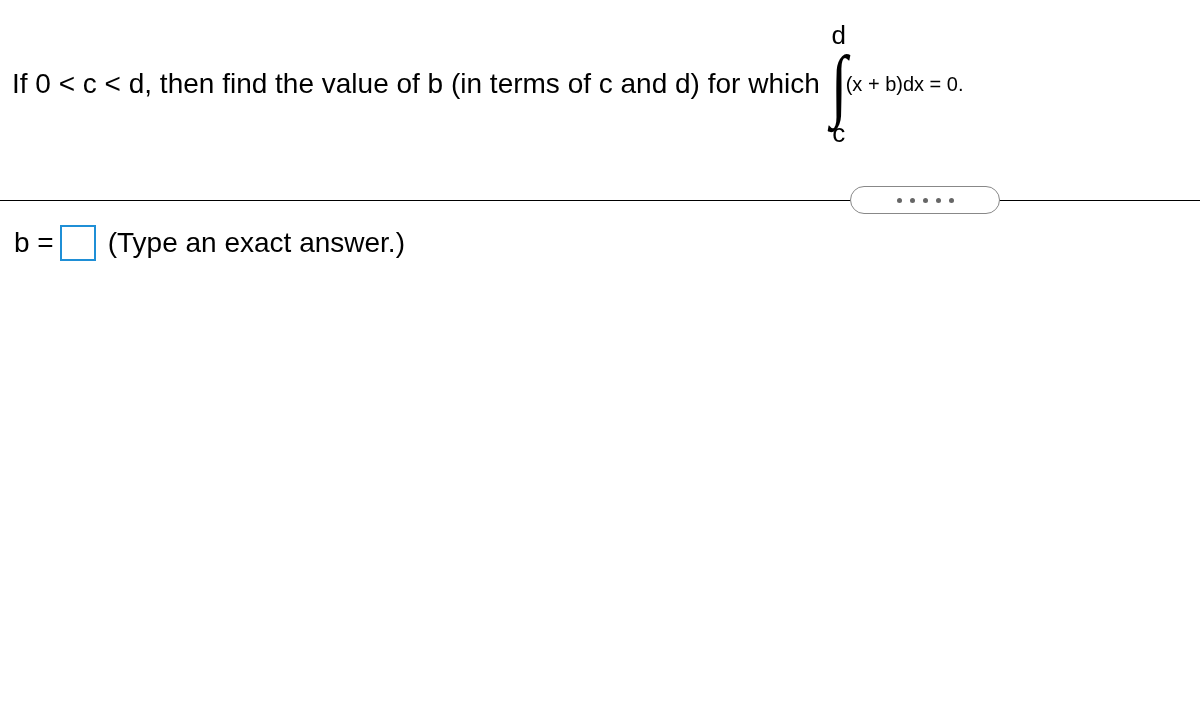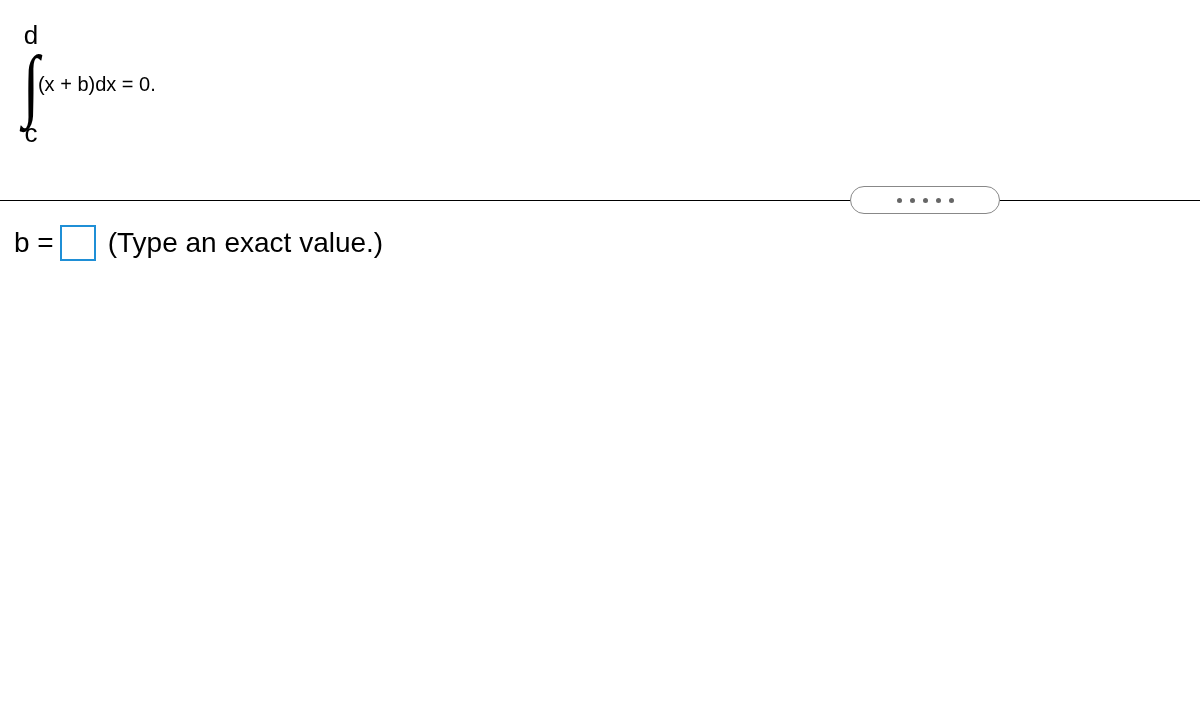--- a/index.html
+++ b/index.html
@@ -121,20 +121,21 @@
     white-space: nowrap;
     margin-left: 6px;
   }
 </style>
 </head>
 <body>
 
 <div class="container">
 
   <div class="problem">
+    <span class="problem-text">If 0 &lt; c &lt; d, then find the value of b (in terms of c and d) for which </span>
     <span class="integral-block">
       <span class="integral-sign-wrap">
         <span class="integral-upper">d</span>
         <span class="integral-symbol">∫</span>
         <span class="integral-lower">c</span>
       </span>
       <span class="integrand">(x + b)dx = 0.</span>
     </span>
   </div>
 
@@ -145,16 +146,16 @@
       <span class="dot"></span>
       <span class="dot"></span>
       <span class="dot"></span>
       <span class="dot"></span>
     </div>
   </div>
 
   <div class="answer-row">
     <span class="answer-label">b =</span>
     <input class="answer-input" type="text" value="" style="">
-    <span class="answer-hint">(Type an exact value.)</span>
+    <span class="answer-hint">(Type an exact answer.)</span>
   </div>
 
 </div>
 
 </body></html>

